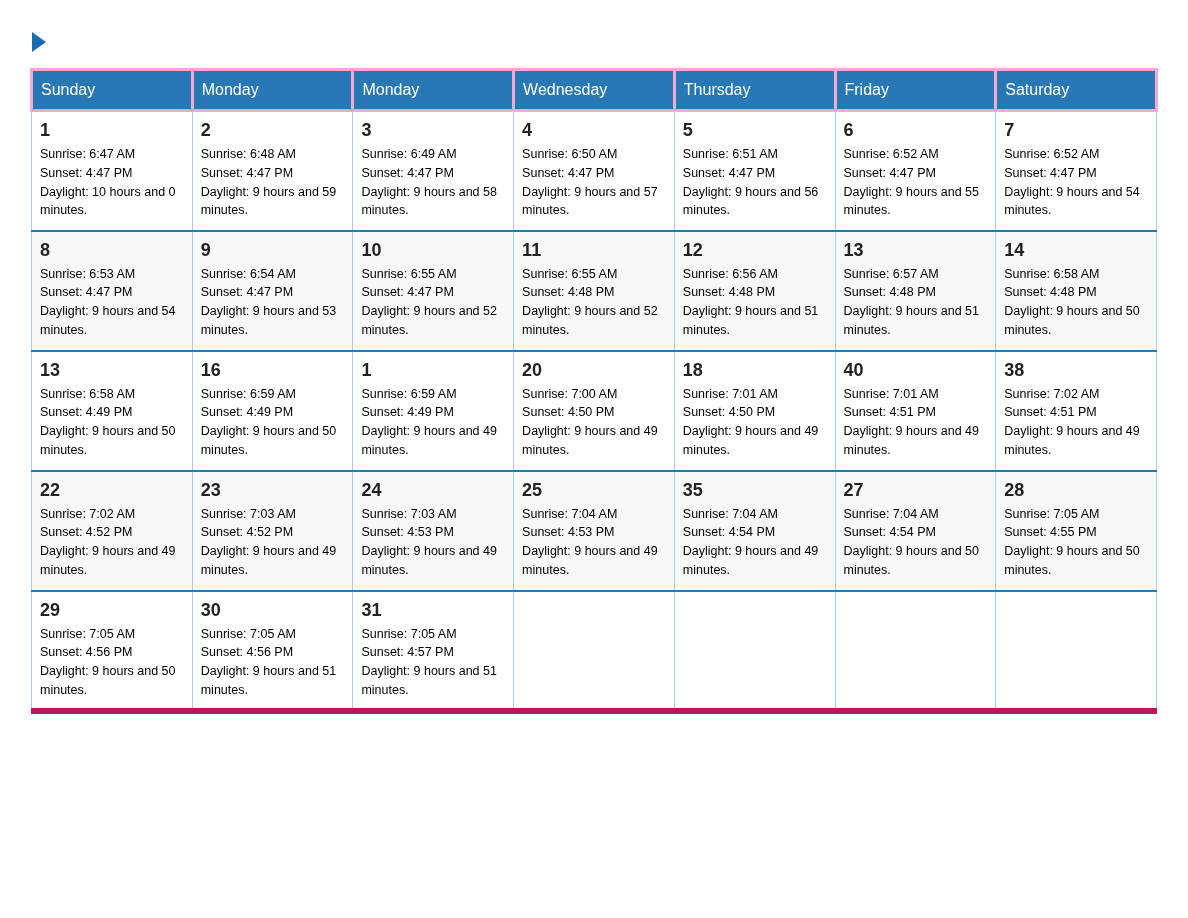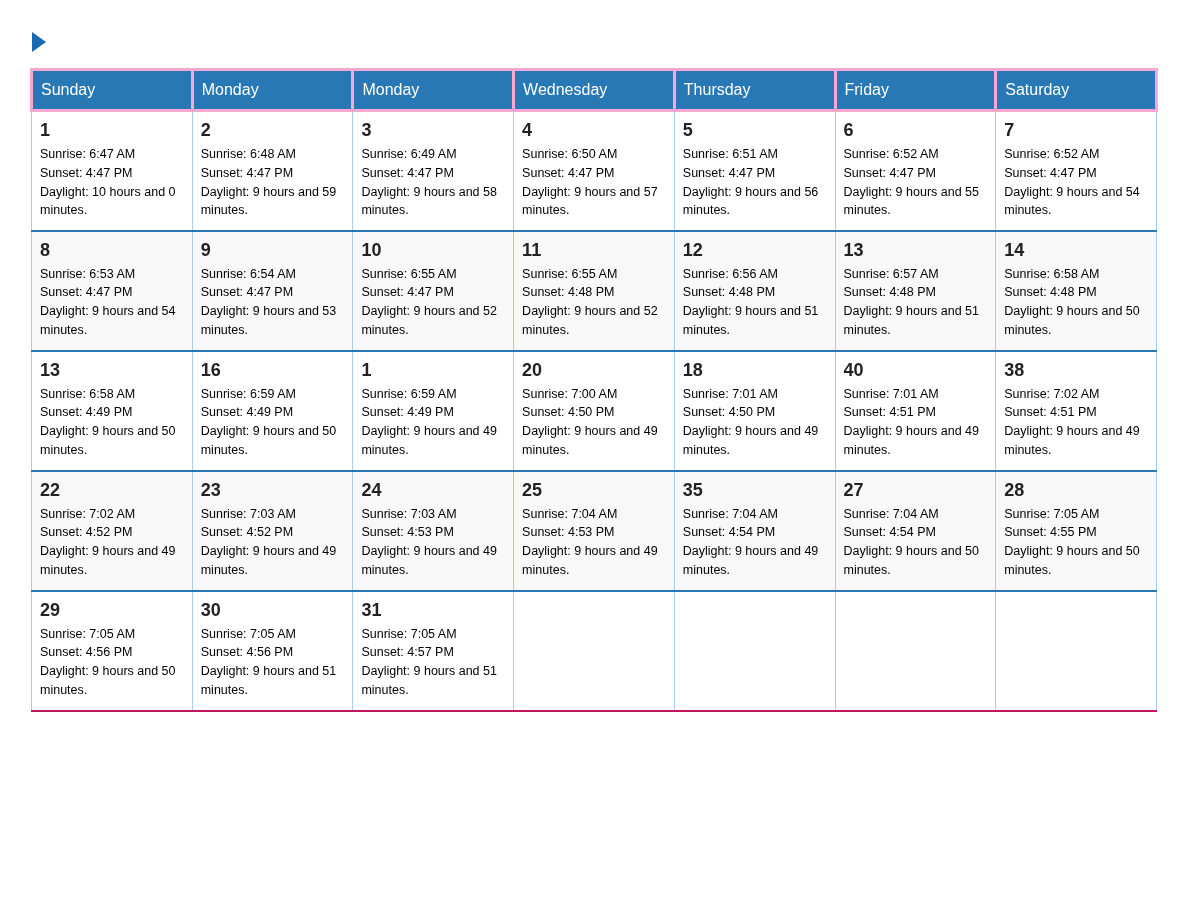--- a/index.html
+++ b/index.html
@@ -100,21 +100,21 @@
     }
     .day-info {
       font-size: 12.5px;
       color: #000000;
       line-height: 1.5;
     }
     .calendar tbody tr td {
       border-bottom: 2px solid #2878b5;
     }
     .calendar tbody tr:last-child td {
-      border-bottom: 2px solid #be185d;
+      border-bottom: 6px solid #be185d;
     }
     .empty-cell {
       background: #ffffff !important;
     }
   </style>
 </head>
 <body>
 
 <div class="header">
   <div class="logo">

